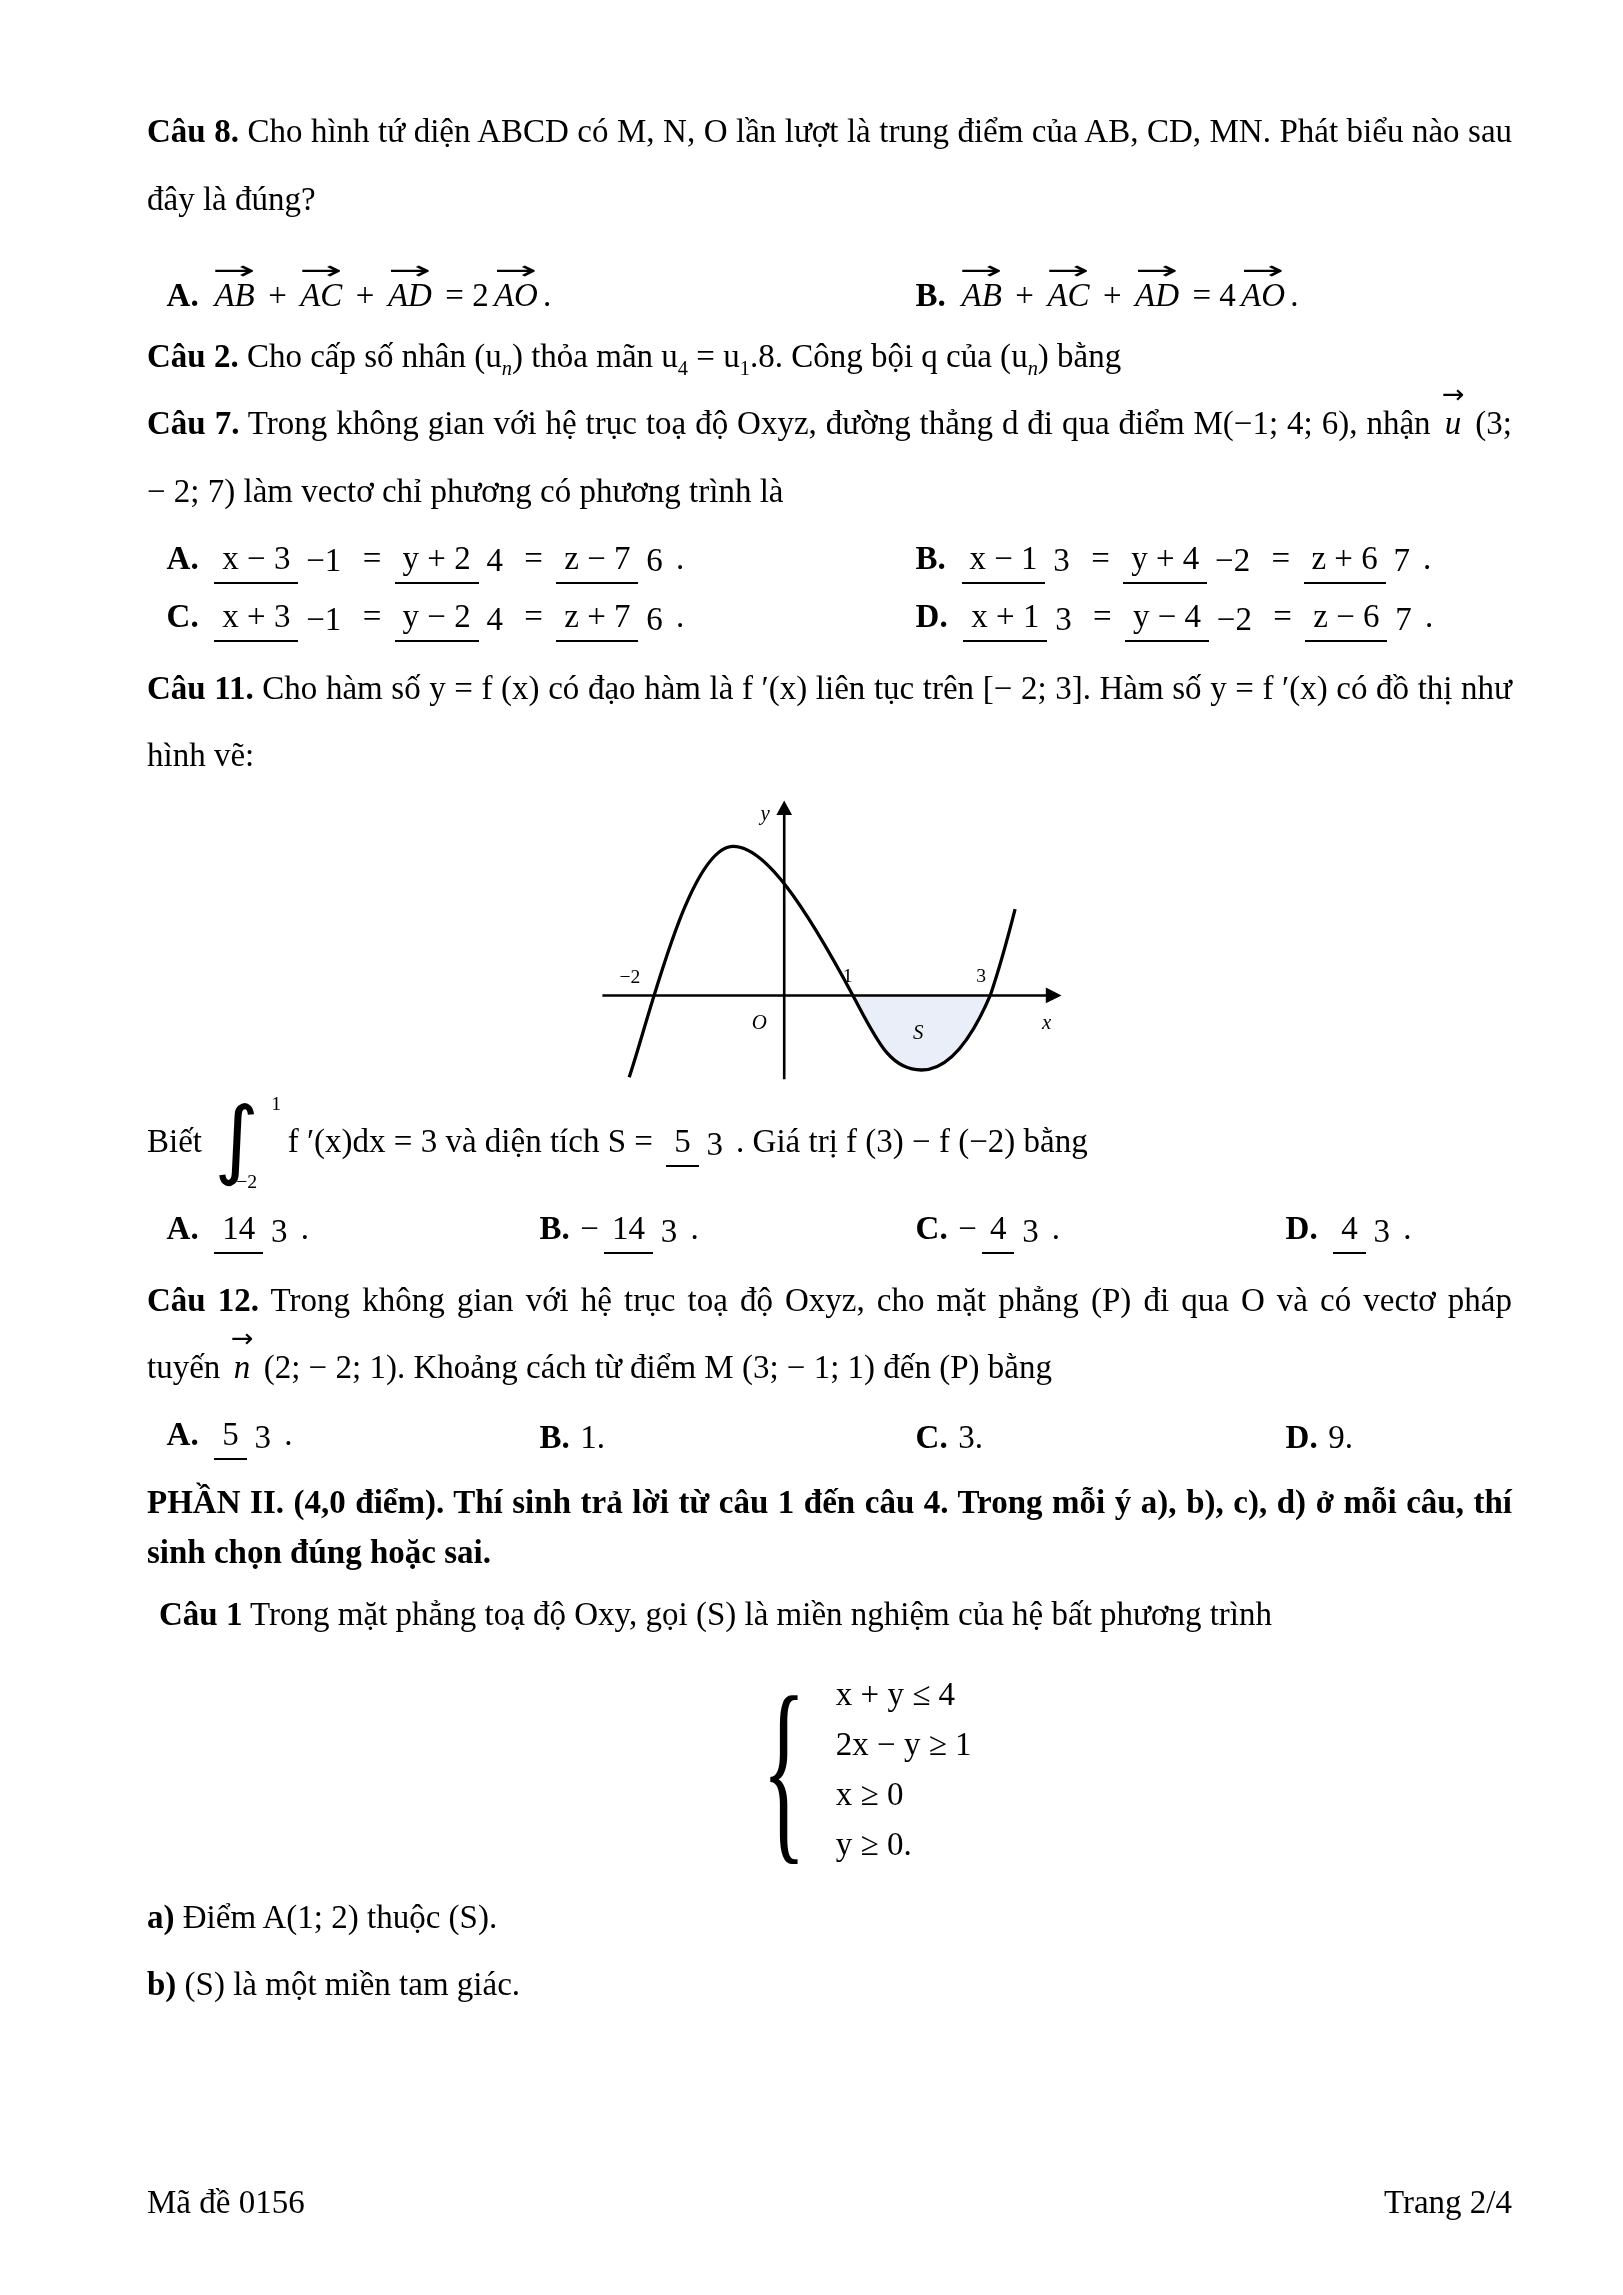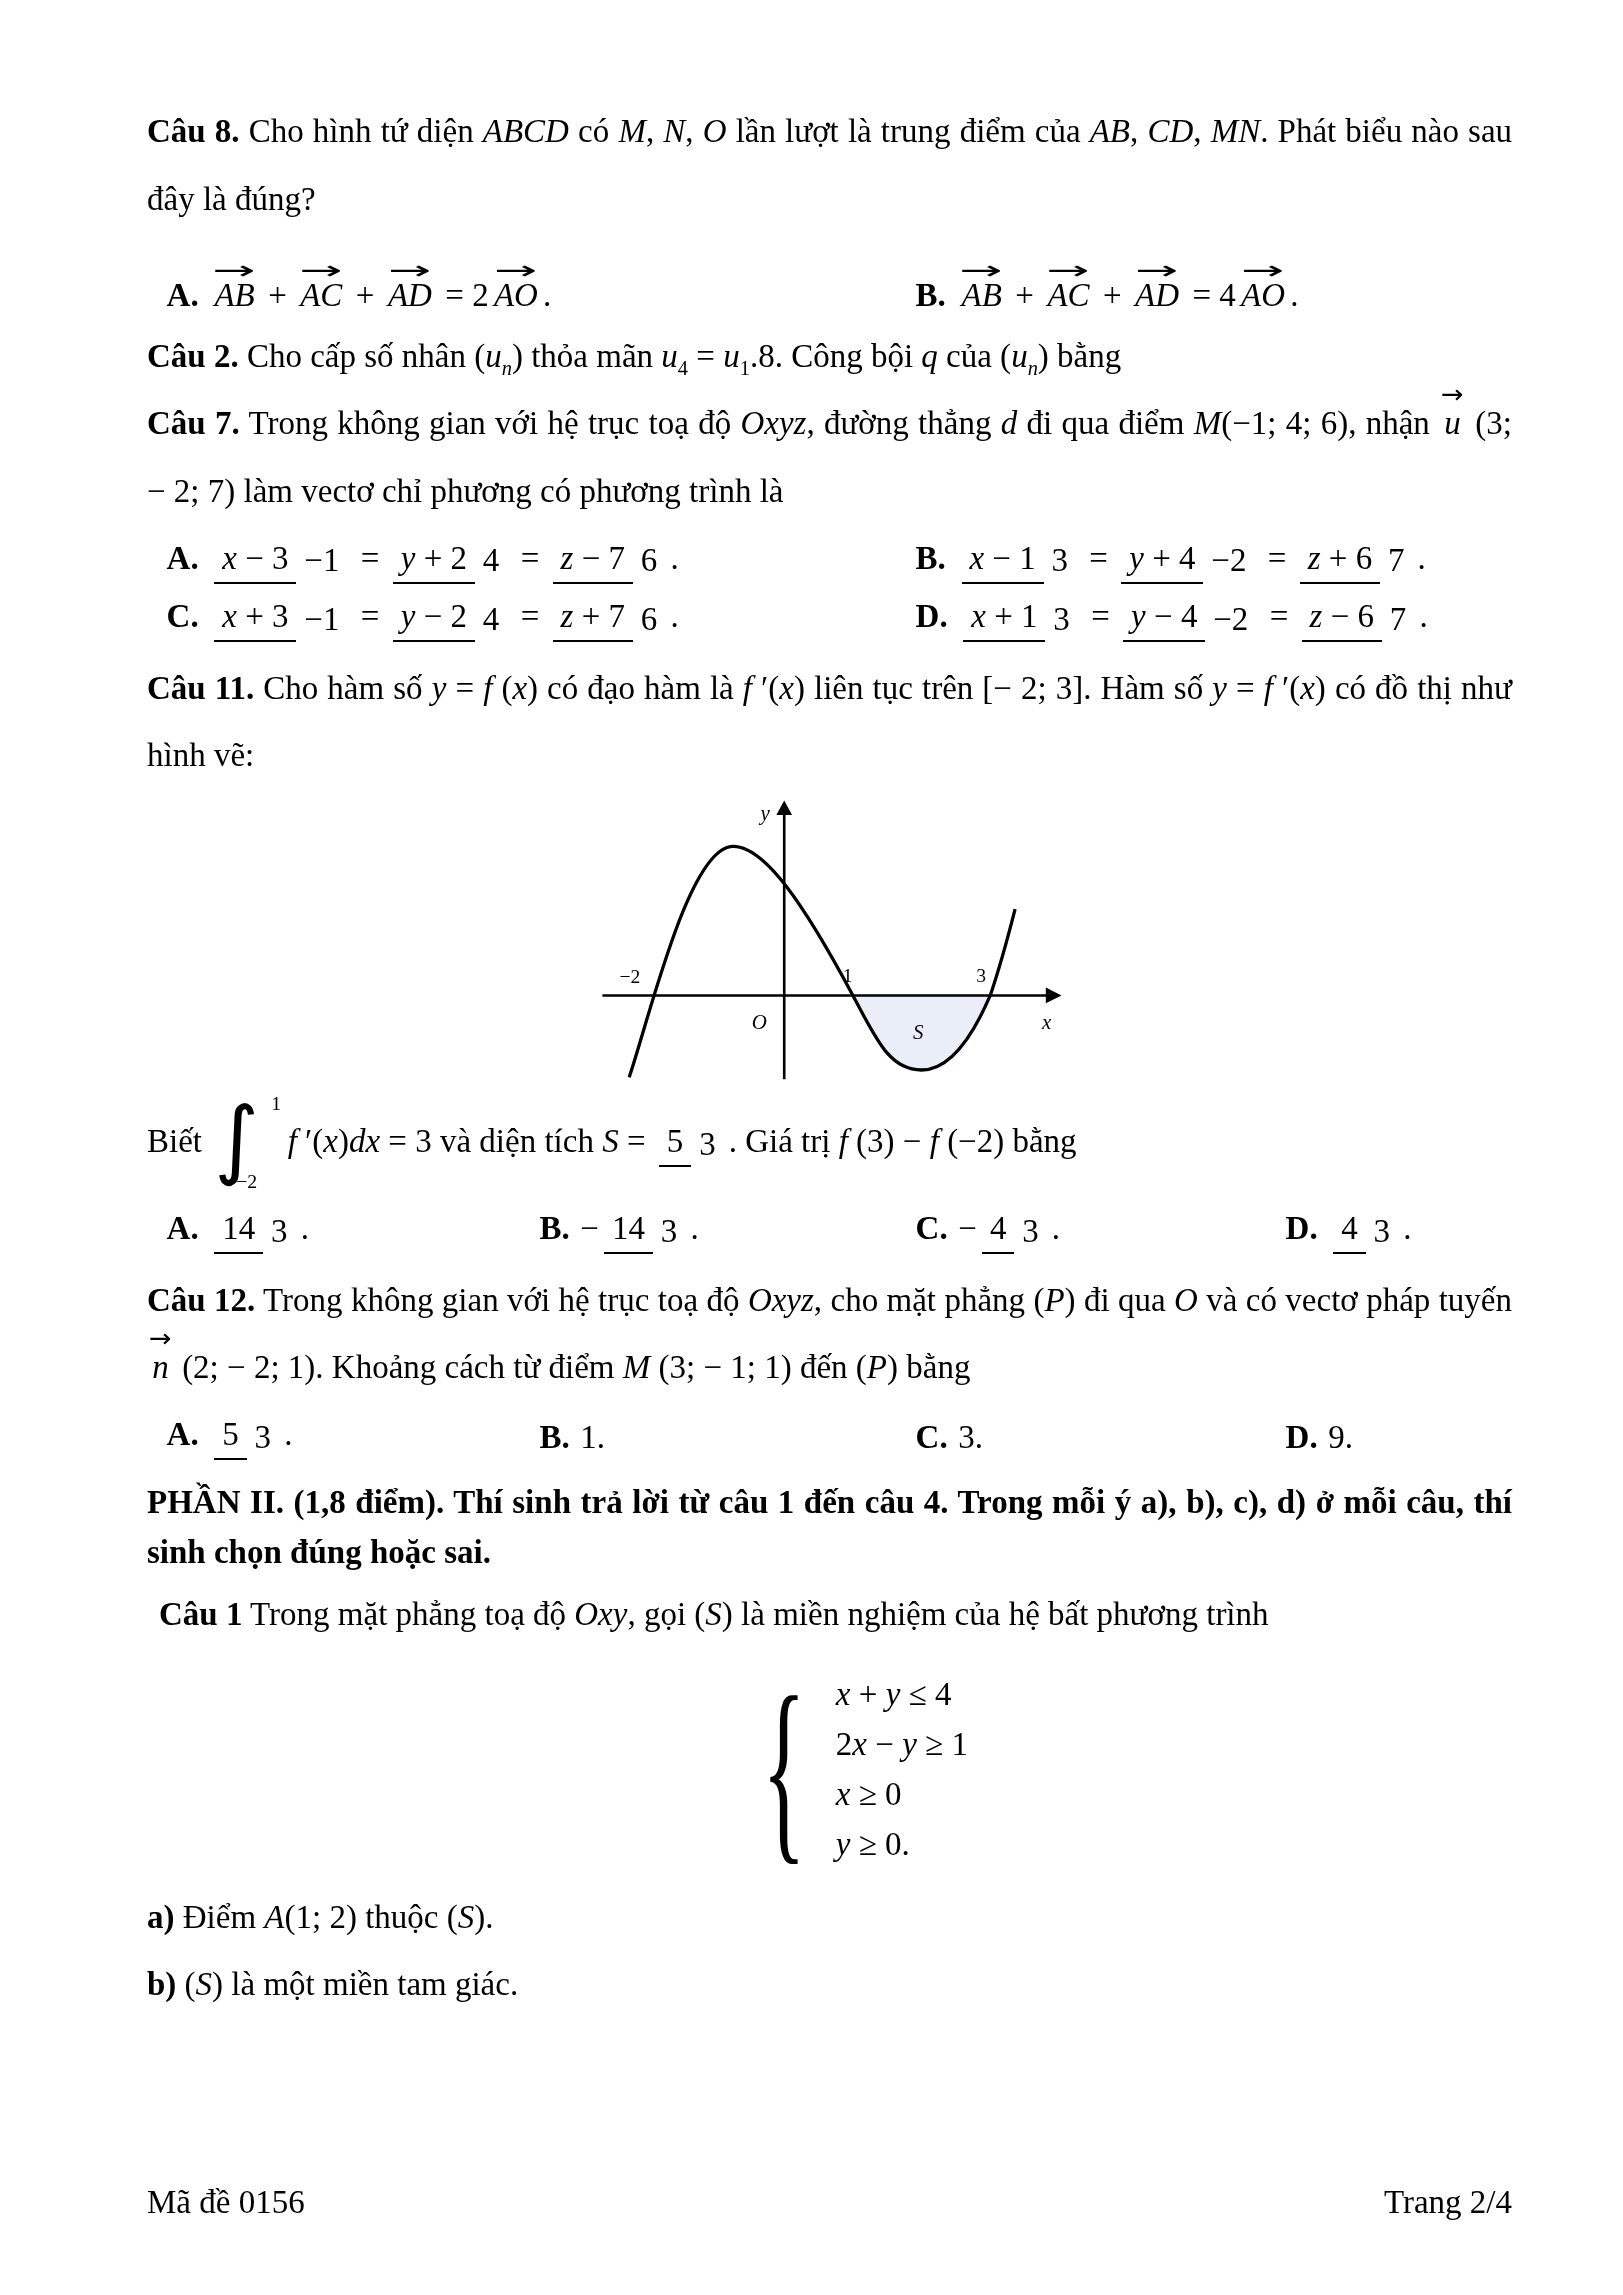--- a/index.html
+++ b/index.html
@@ -2,21 +2,21 @@
 <html lang="vi" style="font-size:10.5px"><head>
 <meta charset="utf-8">
 <style>
   html,body{margin:0;padding:0;background:#888;}
   body{width:1623px;height:2295px;position:relative;background:#fff;
        font-family:"Liberation Serif","DejaVu Serif",serif;font-size:33px;color:#000;}
   .page{position:absolute;inset:0;padding:98px 111px 0 147px;box-sizing:border-box;}
   p{margin:0;}
   .stem{line-height:2.05;text-align:justify;}
   .b{font-weight:700;}
-  .i{font-style:italic;}
+  .i{}
   sub{font-size:0.62em;}
   sub.i{font-style:italic;}
 
   
   .orow{display:grid;padding-left:19.6px;align-items:center;}
   .orow2{grid-template-columns:749px 1fr;}
   .orow4{grid-template-columns:373px 376px 370px 1fr;}
   .vecrow{margin:22px 0 6.5px;line-height:1.25;padding-top:19.6px;}
   .fracrow{margin:13px 0;}
   .plainrow{margin:7.9px 0;line-height:1.6;}
@@ -175,21 +175,21 @@
   <div class="orow orow4 fracrow">
     <span class="cell"><b class="olabel">A.</b><span><span class="frac">
             <span class="fn">5</span>
             <span class="fd">3</span>
           </span>.</span></span>
     <span class="cell"><b class="olabel">B.</b><span>1.</span></span>
     <span class="cell"><b class="olabel">C.</b><span>3.</span></span>
     <span class="cell"><b class="olabel">D.</b><span>9.</span></span>
   </div>
 
-  <p class="part2"><span class="b">PHẦN II. (1,8 điểm).  Thí sinh trả lời từ câu 1 đến câu 4. Trong mỗi ý a), b), c), d) ở mỗi câu, thí sinh chọn đúng hoặc sai.</span></p>
+  <p class="part2"><span class="b">PHẦN II. (4,0 điểm).  Thí sinh trả lời từ câu 1 đến câu 4. Trong mỗi ý a), b), c), d) ở mỗi câu, thí sinh chọn đúng hoặc sai.</span></p>
 
   <p class="stem c1stem"><span class="b">Câu 1</span> Trong mặt phẳng toạ độ <span class="i">Oxy</span>, gọi (<span class="i">S</span>) là miền nghiệm của hệ bất phương trình</p>
 
   <div class="system">
     <span class="brace">{</span>
     <div class="syslines">
       <div class="sysline"><span class="i">x</span> + <span class="i">y</span> ≤ 4</div>
       <div class="sysline">2<span class="i">x</span> − <span class="i">y</span> ≥ 1</div>
       <div class="sysline"><span class="i">x</span> ≥ 0</div>
       <div class="sysline"><span class="i">y</span> ≥ 0.</div>

